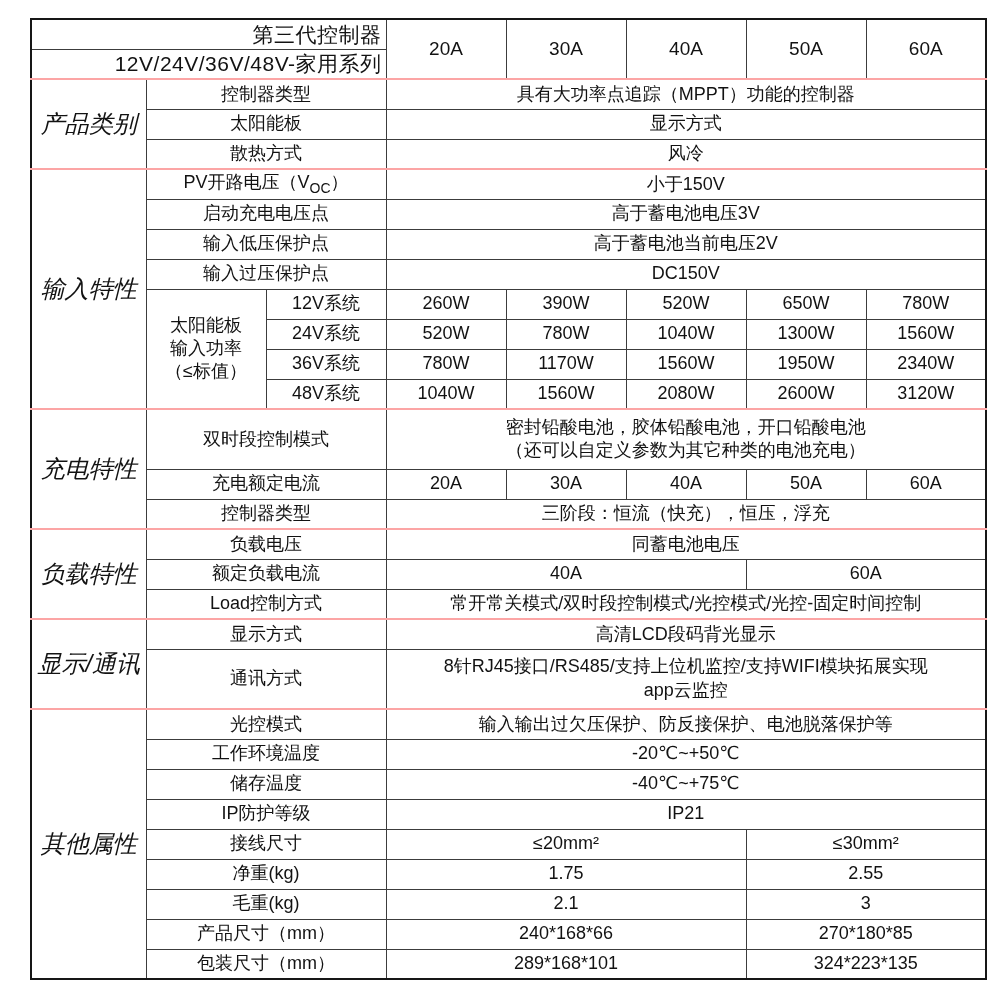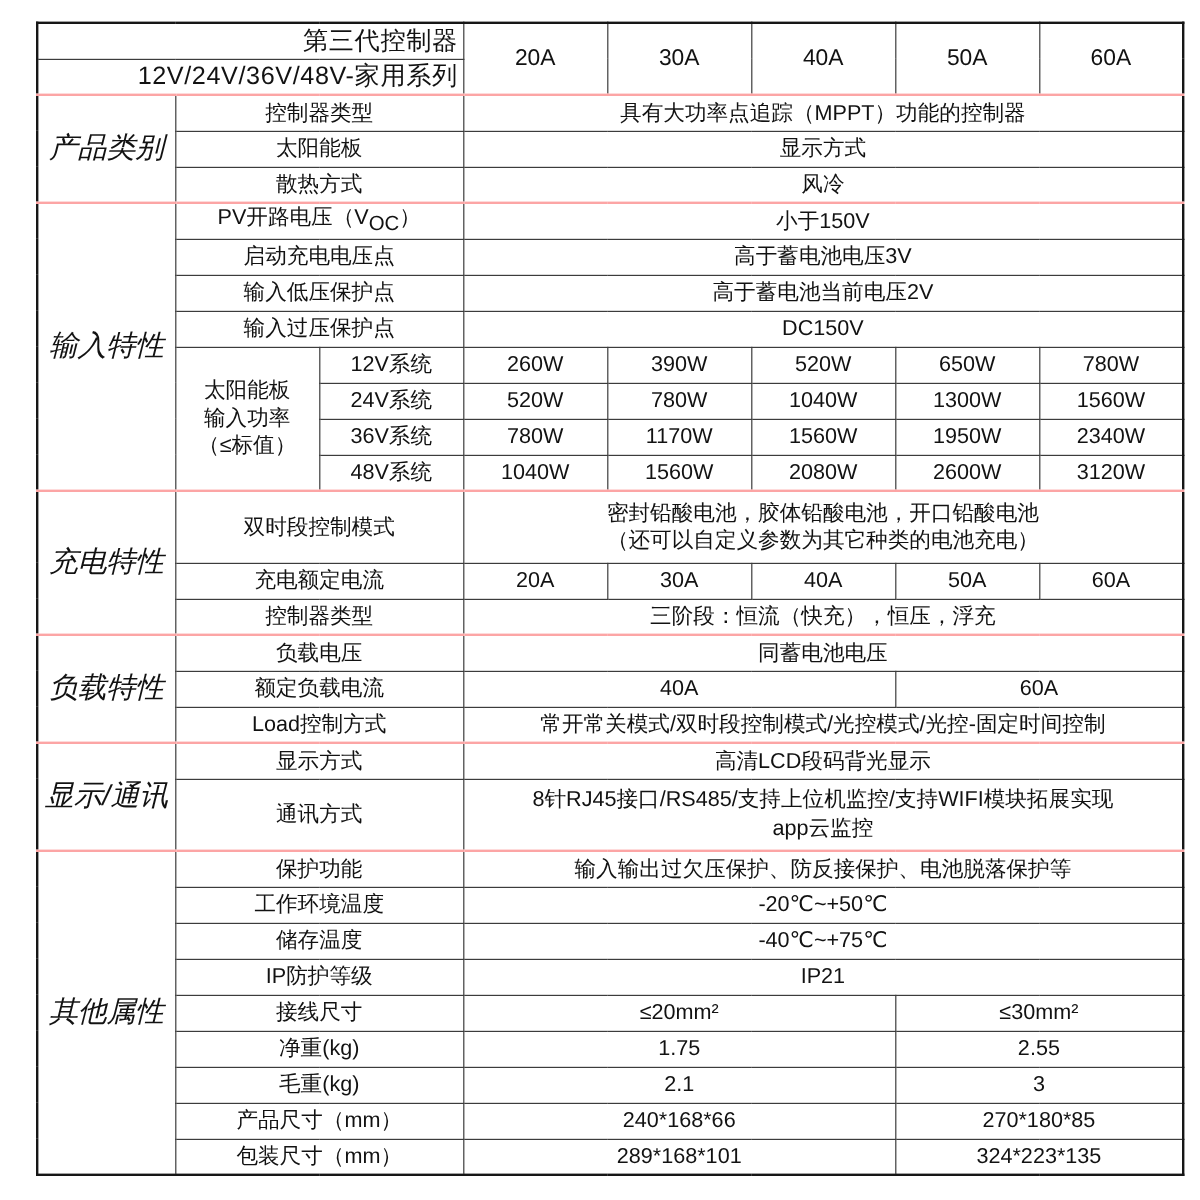--- a/index.html
+++ b/index.html
@@ -29,21 +29,21 @@
   }
   .spec tr { height: 30px; }
   .spec tr.tall { height: 60px; }
   .spec tr.sec > td { border-top: 2px solid #fca5a5; }
   .spec td.title { font-size: 21px; letter-spacing: 0.5px; text-align: right; }
   .spec td.model { font-size: 19px; }
   .spec td.cat { font-size: 24px; font-style: italic; }
   .spec td.lbl { font-size: 18px; }
   .spec td.val { font-size: 18px; }
   .preline { white-space: pre-line; }
-  sub { font-size: 17px; }
+  sub { font-size: 14px; }
 </style>
 </head>
 <body>
 
 <table class="spec">
   <colgroup>
     <col style="width:115px">
     <col style="width:120px">
     <col style="width:120px">
     <col style="width:120px">
@@ -173,21 +173,21 @@
       <td colspan="5" class="val">高清LCD段码背光显示</td>
     </tr>
     <tr class="tall">
       <td colspan="2" class="lbl">通讯方式</td>
       <td colspan="5" class="val preline">8针RJ45接口/RS485/支持上位机监控/支持WIFI模块拓展实现
 app云监控</td>
     </tr>
 
     <tr class="sec">
       <td rowspan="9" class="cat">其他属性</td>
-      <td colspan="2" class="lbl">保护功能</td>
+      <td colspan="2" class="lbl">光控模式</td>
       <td colspan="5" class="val">输入输出过欠压保护、防反接保护、电池脱落保护等</td>
     </tr>
     <tr>
       <td colspan="2" class="lbl">工作环境温度</td>
       <td colspan="5" class="val">-20℃~+50℃</td>
     </tr>
     <tr>
       <td colspan="2" class="lbl">储存温度</td>
       <td colspan="5" class="val">-40℃~+75℃</td>
     </tr>

